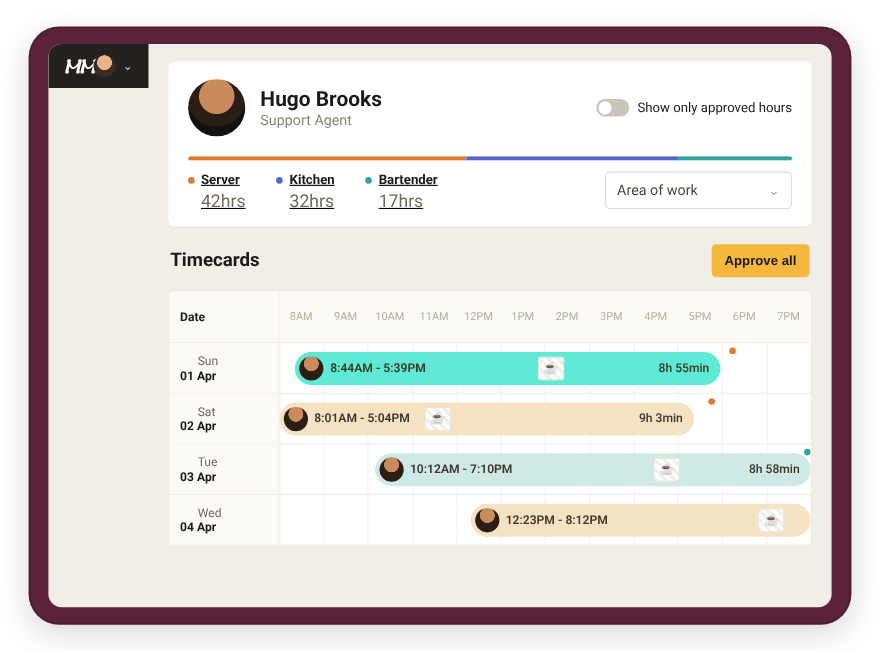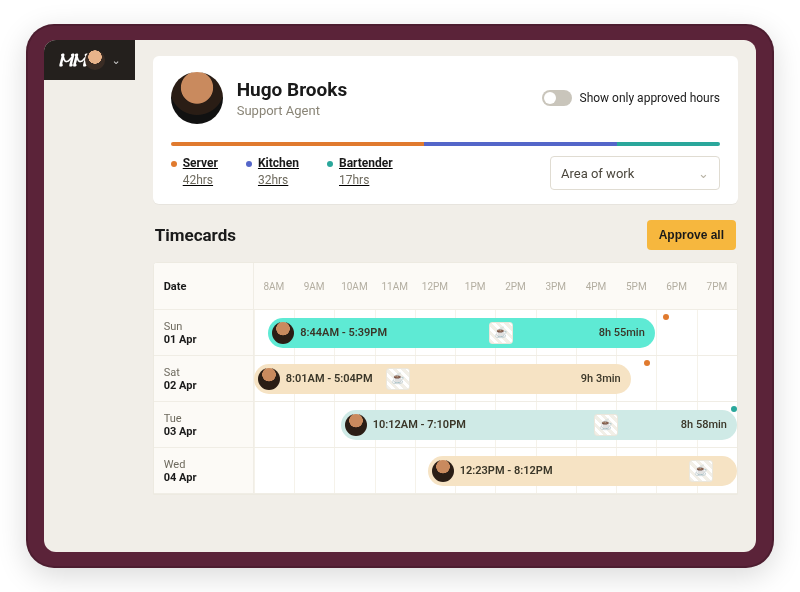--- a/index.html
+++ b/index.html
@@ -78,21 +78,21 @@
   .toggle-label { font-size: 12px; font-weight: 400; color: #1a1a1a; }
   .bar {
     display: flex; height: 4px; border-radius: 2px; overflow: hidden; margin: 18px 0 10px 0;
   }
   .bar > div { height: 100%; }
   .legend-row { display: flex; justify-content: space-between; align-items: flex-start; }
   .legend { display: flex; gap: 28px; text-decoration: underline; }
   .legend-item { }
   .dot { width: 6px; height: 6px; border-radius: 50%; display: inline-block; margin-right: 6px; vertical-align: middle; }
   .legend-title { font-size: 12px; font-weight: 700; color: #1a1a1a; }
-  .legend-val { font-size: 12px; color: #6e6a5e; margin-top: 3px; margin-left: 12px; }
+  .legend-val { font-size: 16px; color: #6e6a5e; margin-top: 3px; margin-left: 12px; }
   .dropdown {
     border: 1px solid #e0dcd2; border-radius: 4px; height: 34px;
     display: flex; align-items: center; justify-content: space-between;
     padding: 0 10px; font-size: 13px; color: #4a463c; min-width: 170px;
     background: #fff;
   }
   .section-head { display: flex; justify-content: space-between; align-items: center; padding: 0 2px 12px 2px; gap: 28px; }
   .section-title { font-size: 17px; font-weight: 700; color: #1a1a1a; }
   .approve-btn {
     background: #f6b73e; color: #1a1a1a; font-weight: 600; font-size: 12px;
@@ -110,21 +110,21 @@
     position: relative;
   }
   .grid-head { height: 47px; background: #fcfaf6; }
   .grid-row { height: 46px; }
   .date-cell {
     padding: 6px 10px; border-right: 1px solid #f0ede5; height: 100%;
     display: flex; flex-direction: column; justify-content: center;
     font-size: 11px;
     background: #fcfaf6;
   }
-  .date-day { color: #6e6a5e; }
+  .date-day { color: #6e6a5e; margin-left: 16px; }
   .date-date { font-weight: 700; color: #1a1a1a; }
   .hour { font-size: 10px; color: #b3aea1; text-align: center; }
   .hour:first-of-type { color: #cbc6b9; }
   .track {
     position: absolute; left: 100px; right: 0; top: 0; bottom: 0;
   }
   .shift {
     position: absolute; top: 50%; transform: translateY(-50%);
     height: 30px; border-radius: 16px;
     display: flex; align-items: center; justify-content: space-between;

